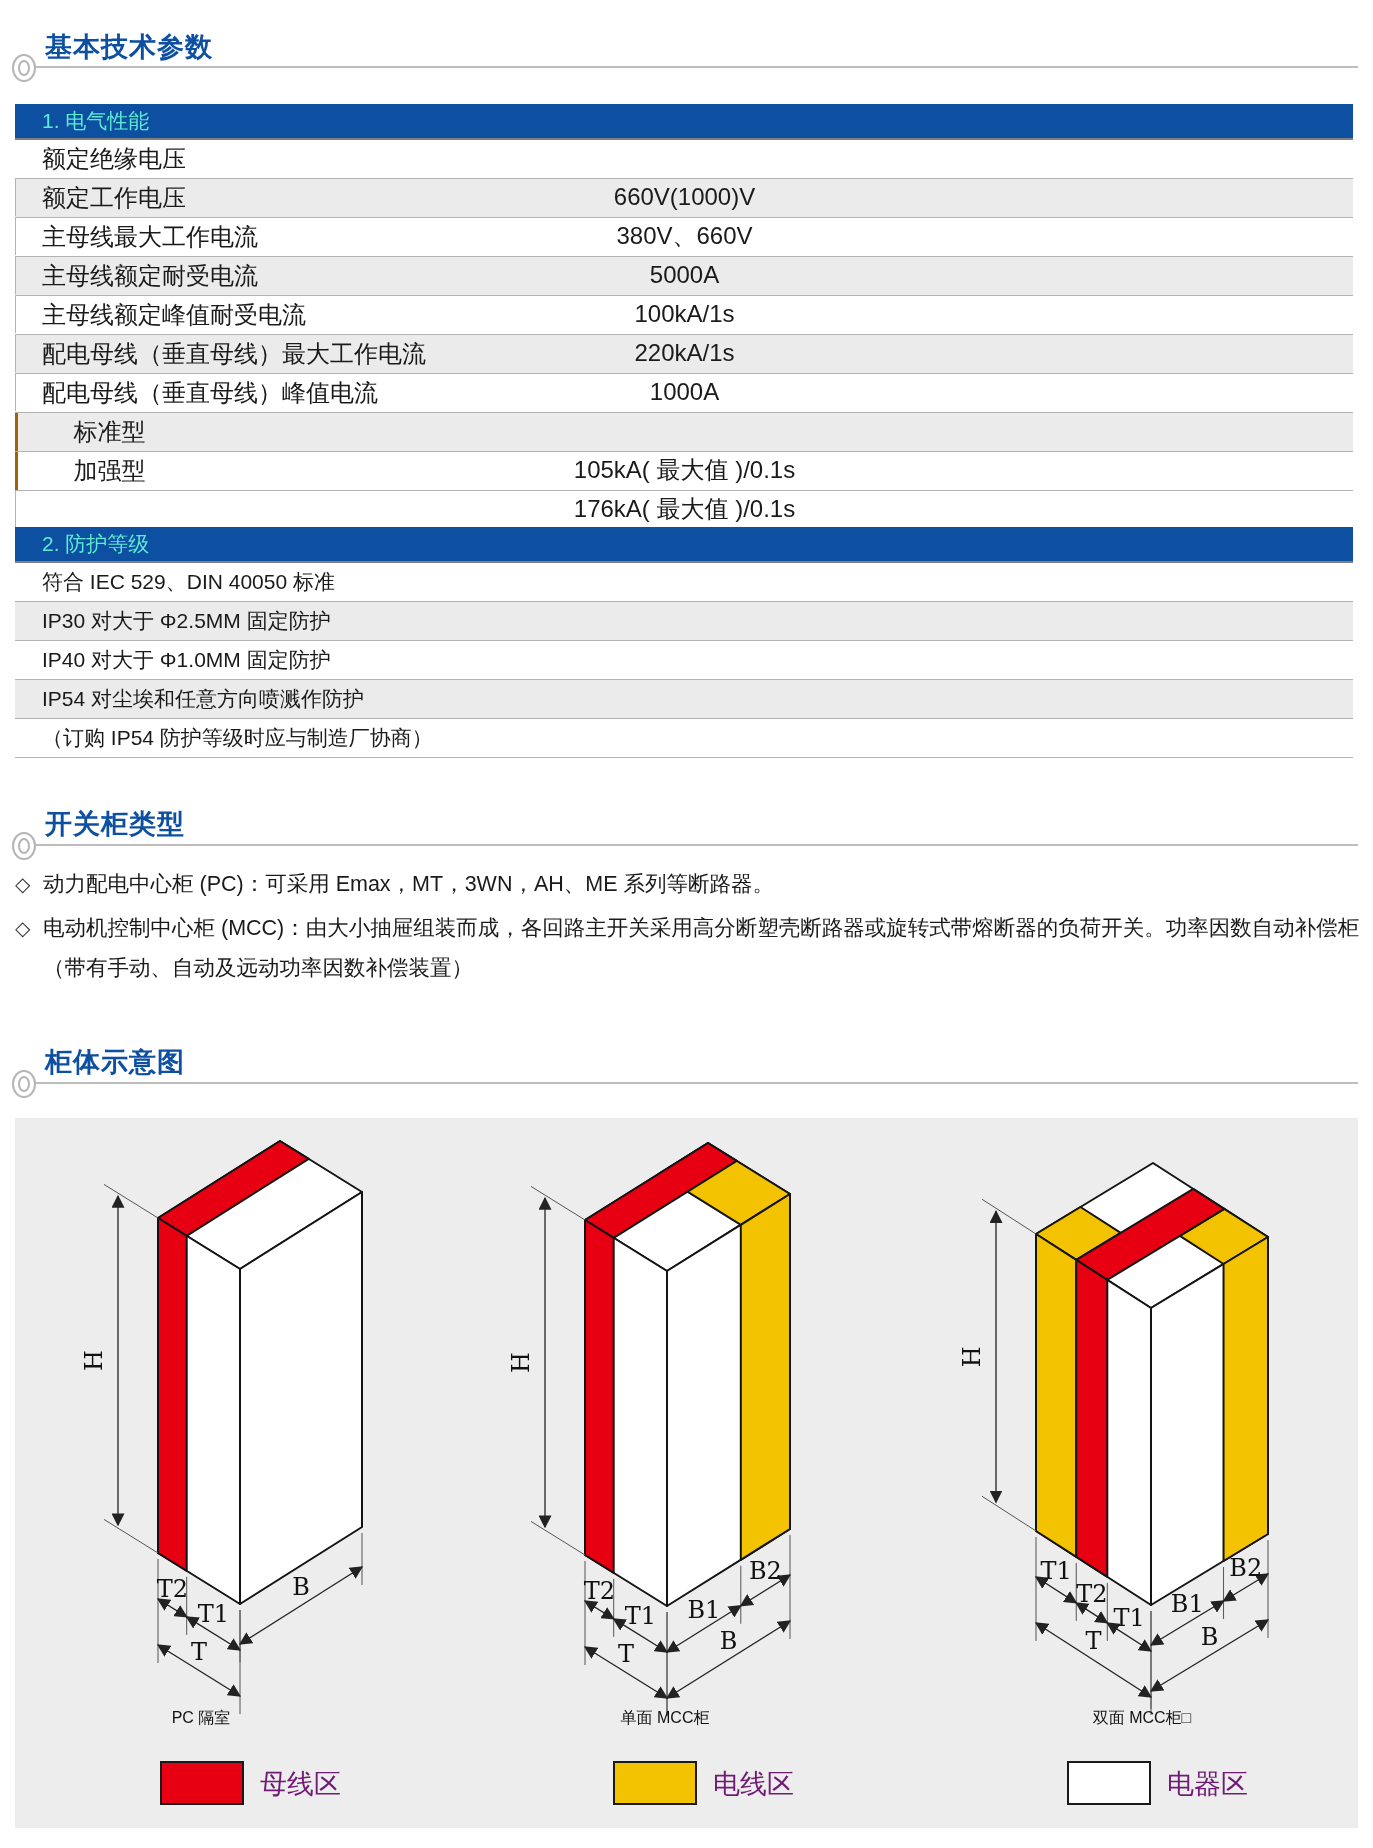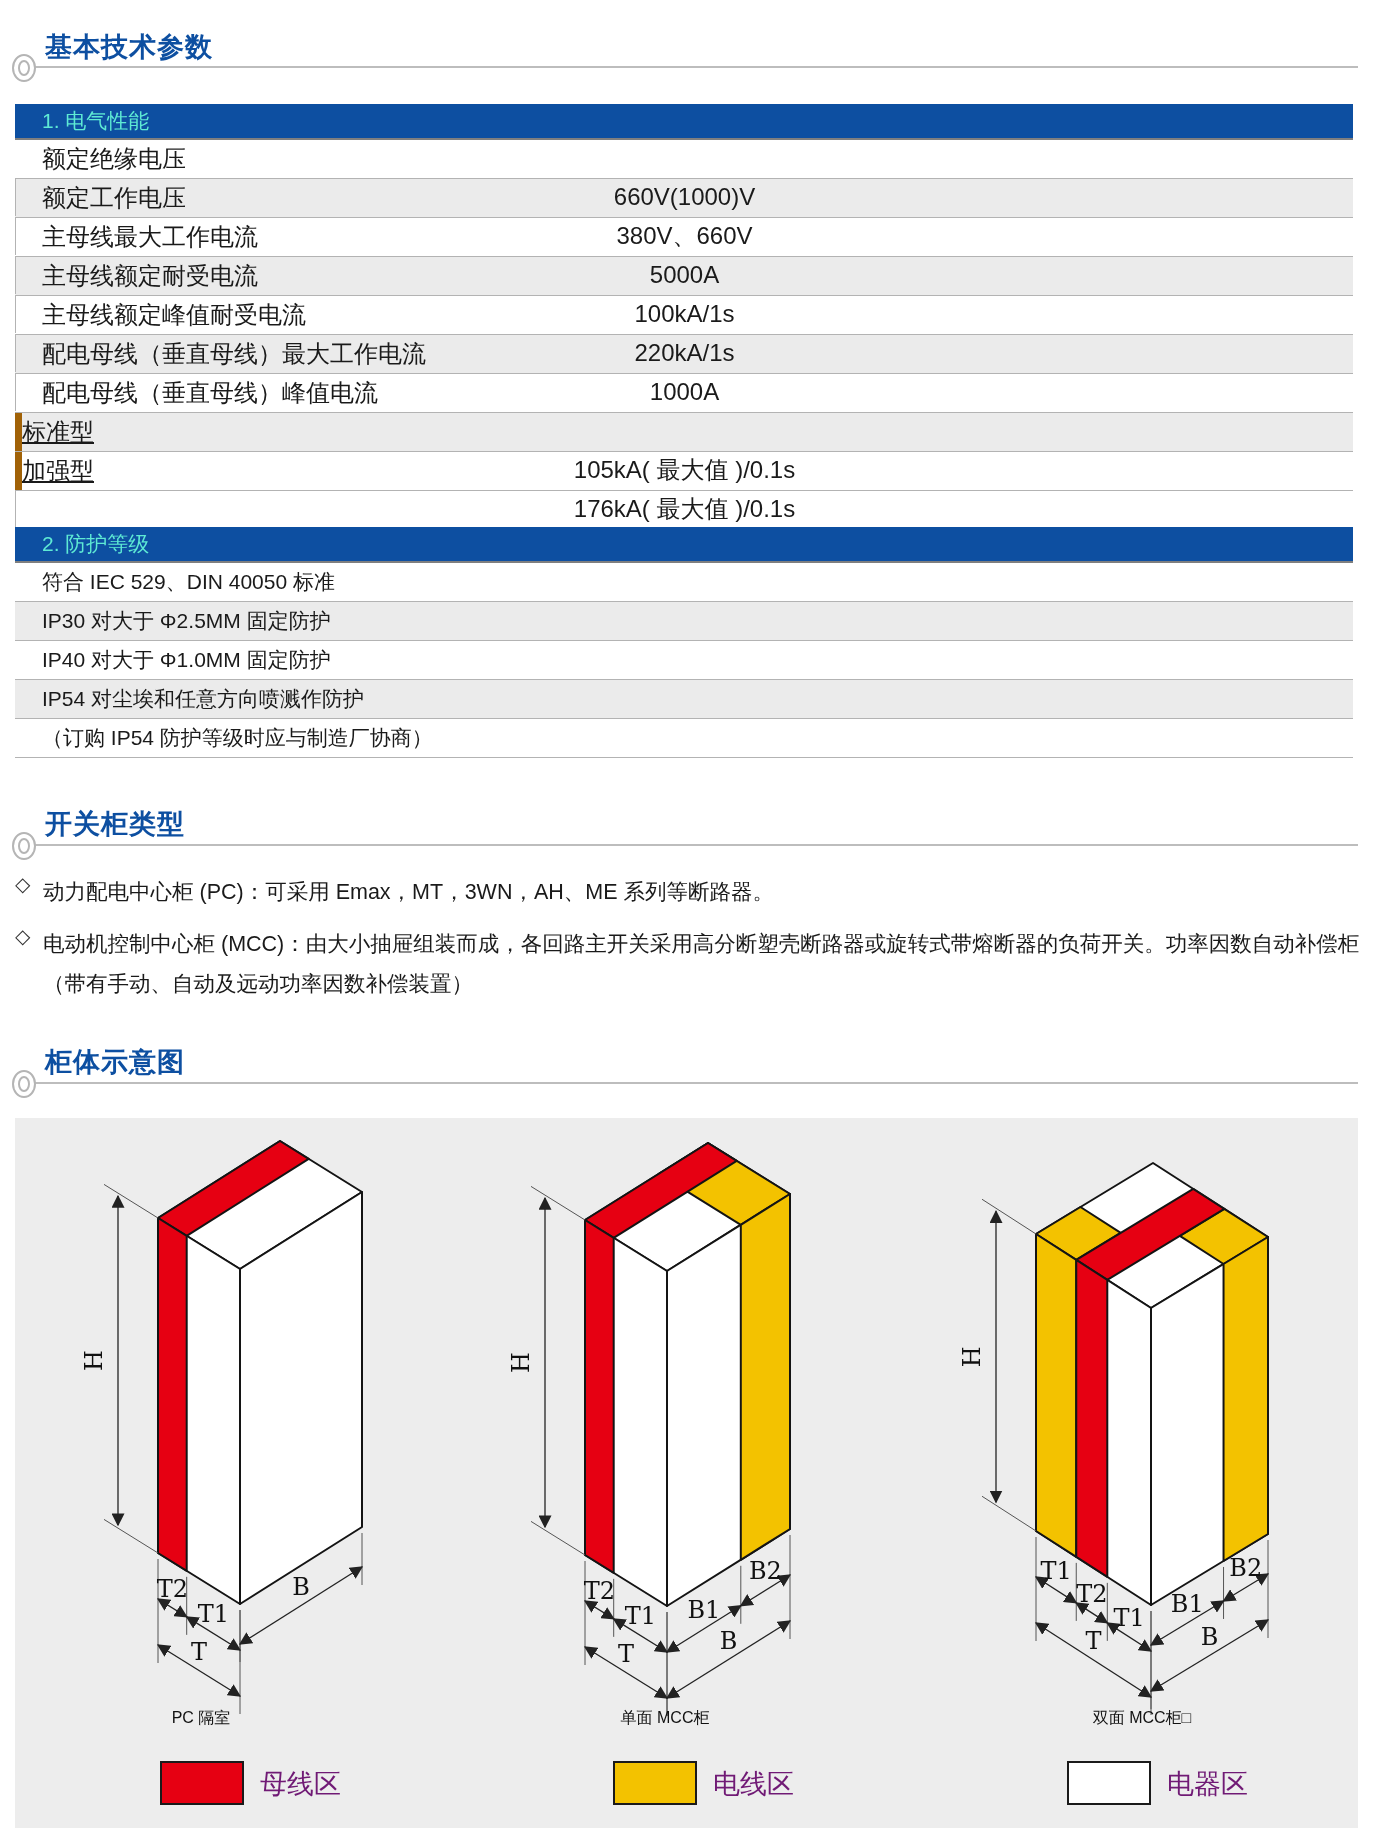--- a/index.html
+++ b/index.html
@@ -12,28 +12,28 @@
   .orn-inner{position:absolute;width:12px;height:16px;border:2px solid #b5b5b5;border-radius:50%;background:#fff;box-sizing:border-box;}
   
   .tbl{position:absolute;left:15px;width:1338px;}
   .t-header{height:34px;line-height:34px;background:#0d4fa1;color:#5eead4;font-size:21px;padding-left:27px;
             border-bottom:2px solid #7f7f7f;}
   .t-row{display:flex;height:38px;line-height:38px;font-size:24px;background:#ffffff;border-bottom:1px solid #b3b3b3;flex-direction:column;}
   .t-row.alt{background:#ebebeb;}
   .t-label{width:782px;padding-left:27px;box-sizing:border-box;}
   .t-value{flex:1;text-align:center;border-left:1px solid #b3b3b3;}
   .t-spacer{width:596px;}
-  .t-subhead{width:186px;text-align:left;border-left:7px solid #a16207;box-sizing:border-box;text-decoration:underline;}
+  .t-subhead{width:186px;text-align:center;border-left:3px solid #a16207;box-sizing:border-box;}
   .t-row1col{display:block;height:38px;line-height:38px;font-size:21px;background:#fff;border-bottom:1px solid #b3b3b3;padding-left:27px;}
   .t-row1col.alt{background:#ebebeb;}
   
   .bullets{position:absolute;left:15px;top:864px;width:1348px;font-size:21.5px;line-height:40px;}
   .bullet{display:flex;margin-bottom:4px;}
   .b-marker{width:28px;flex:none;font-size:20px;color:#333;}
-  .b-text{flex:1;margin-top:8px;}
+  .b-text{flex:1;}
   
   .panel{position:absolute;left:15px;top:1118px;width:1343px;height:710px;background:#ededed;}
   .cab-caption{position:absolute;width:320px;text-align:center;font-size:16px;color:#111;}
   .legend-item{position:absolute;height:44px;}
   .legend-swatch{position:absolute;left:0;top:0;width:84px;height:44px;border:2px solid #1a1a1a;box-sizing:border-box;}
   .legend-label{position:absolute;left:100px;top:5px;font-size:27px;color:#701a75;white-space:nowrap;}
 </style>
 </head>
 <body>
 

